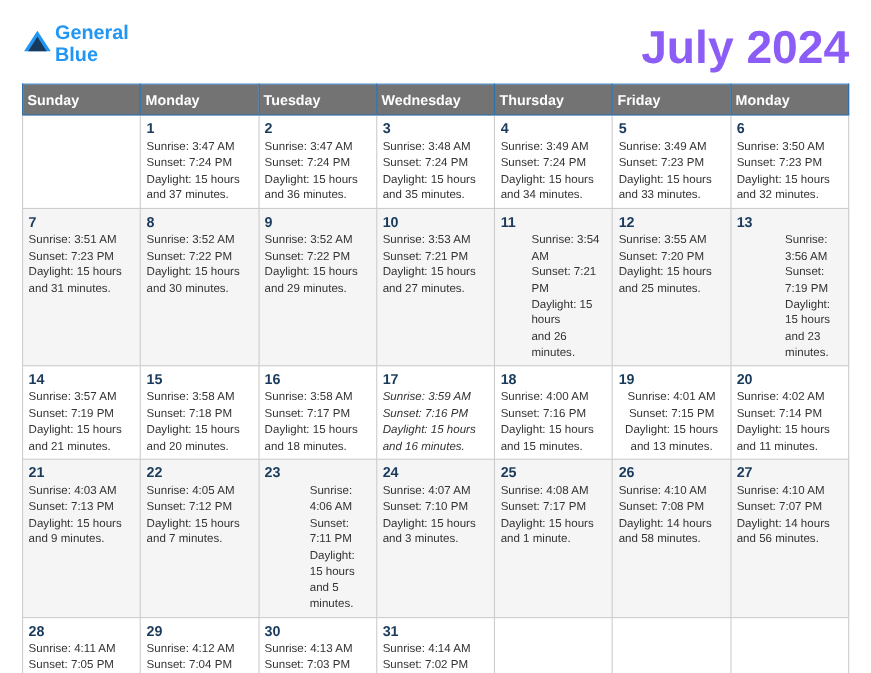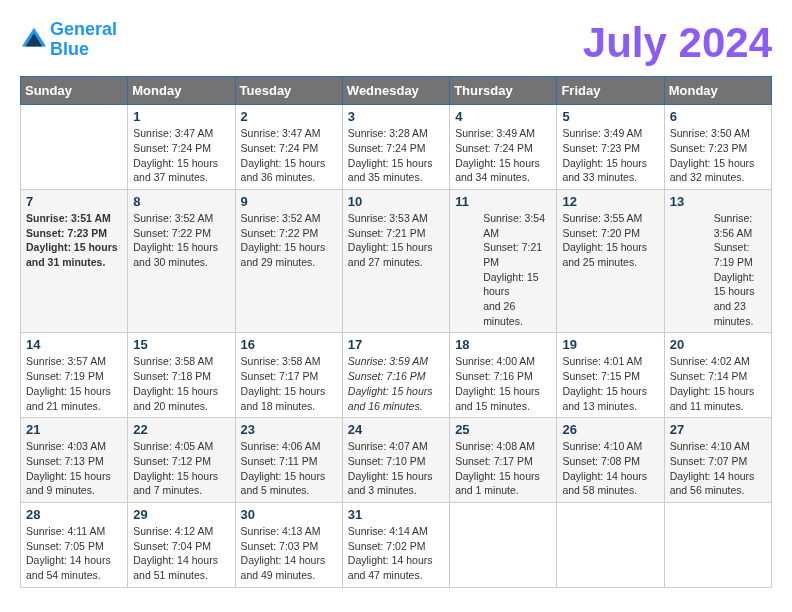--- a/index.html
+++ b/index.html
@@ -131,21 +131,21 @@
         </td>
         <td>
           <div class="day-number">2</div>
           <div class="day-info" style="white-space: pre-line;">Sunrise: 3:47 AM
 Sunset: 7:24 PM
 Daylight: 15 hours
 and 36 minutes.</div>
         </td>
         <td>
           <div class="day-number">3</div>
-          <div class="day-info" style="white-space: pre-line;">Sunrise: 3:28 AM
+          <div class="day-info" style="white-space: pre-line;">Sunrise: 3:48 AM
 Sunset: 7:24 PM
 Daylight: 15 hours
 and 35 minutes.</div>
         </td>
         <td>
           <div class="day-number">4</div>
           <div class="day-info" style="white-space: pre-line;">Sunrise: 3:49 AM
 Sunset: 7:24 PM
 Daylight: 15 hours
 and 34 minutes.</div>
@@ -161,21 +161,21 @@
           <div class="day-number">6</div>
           <div class="day-info" style="white-space: pre-line;">Sunrise: 3:50 AM
 Sunset: 7:23 PM
 Daylight: 15 hours
 and 32 minutes.</div>
         </td>
       </tr>
       <tr>
         <td>
           <div class="day-number">7</div>
-          <div class="day-info" style="white-space: pre-line; font-weight: bold;">Sunrise: 3:51 AM
+          <div class="day-info" style="white-space: pre-line;">Sunrise: 3:51 AM
 Sunset: 7:23 PM
 Daylight: 15 hours
 and 31 minutes.</div>
         </td>
         <td>
           <div class="day-number">8</div>
           <div class="day-info" style="white-space: pre-line;">Sunrise: 3:52 AM
 Sunset: 7:22 PM
 Daylight: 15 hours
 and 30 minutes.</div>
@@ -247,21 +247,21 @@
         </td>
         <td>
           <div class="day-number">18</div>
           <div class="day-info" style="white-space: pre-line;">Sunrise: 4:00 AM
 Sunset: 7:16 PM
 Daylight: 15 hours
 and 15 minutes.</div>
         </td>
         <td>
           <div class="day-number">19</div>
-          <div class="day-info" style="white-space: pre-line;">Sunrise: 4:01 AM
+          <div class="day-info" style="white-space: pre-line; text-align: center;">Sunrise: 4:01 AM
 Sunset: 7:15 PM
 Daylight: 15 hours
 and 13 minutes.</div>
         </td>
         <td>
           <div class="day-number">20</div>
           <div class="day-info" style="white-space: pre-line;">Sunrise: 4:02 AM
 Sunset: 7:14 PM
 Daylight: 15 hours
 and 11 minutes.</div>
@@ -277,21 +277,21 @@
         </td>
         <td>
           <div class="day-number">22</div>
           <div class="day-info" style="white-space: pre-line;">Sunrise: 4:05 AM
 Sunset: 7:12 PM
 Daylight: 15 hours
 and 7 minutes.</div>
         </td>
         <td>
           <div class="day-number">23</div>
-          <div class="day-info" style="white-space: pre-line;">Sunrise: 4:06 AM
+          <div class="day-info" style="white-space: pre-line; margin-left: 41px;">Sunrise: 4:06 AM
 Sunset: 7:11 PM
 Daylight: 15 hours
 and 5 minutes.</div>
         </td>
         <td>
           <div class="day-number">24</div>
           <div class="day-info" style="white-space: pre-line;">Sunrise: 4:07 AM
 Sunset: 7:10 PM
 Daylight: 15 hours
 and 3 minutes.</div>

